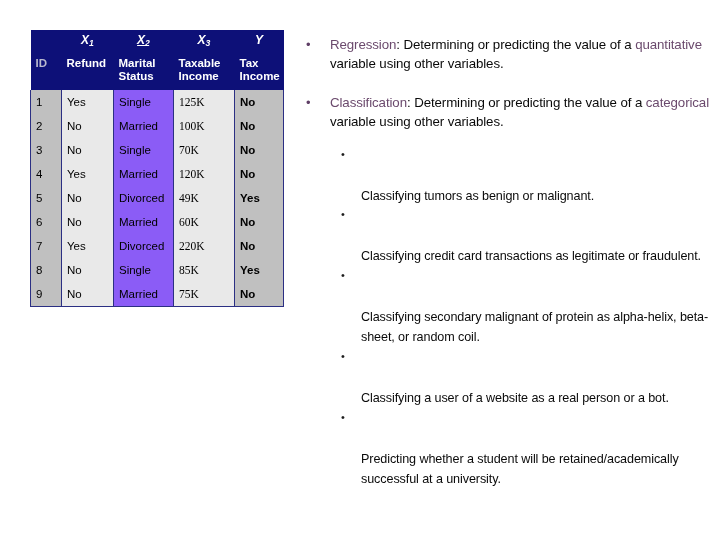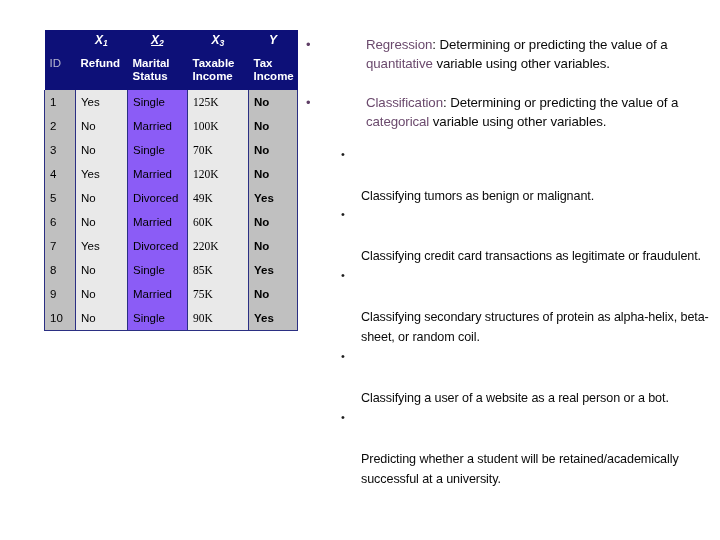--- a/index.html
+++ b/index.html
@@ -20,21 +20,21 @@
   .slide {
     position: relative;
     width: 720px;
     height: 540px;
     background: #ffffff;
   }
 
   
   .table-wrap {
     position: absolute;
-    left: 44px;
+    left: 30px;
     top: 30px;
     width: 285px;
   }
 
   table.data-table {
     border-collapse: collapse;
     width: 253px;
     table-layout: fixed;
     font-size: 11.5px;
   }
@@ -59,21 +59,21 @@
     font-size: 11.5px;
     text-align: left;
     padding: 6px 4px 7px 5px;
     border: none;
     vertical-align: top;
     line-height: 1.12;
   }
 
   table.data-table thead tr.name-row th.id-head {
     color: #b9b9cf;
-    font-weight: normal;
+    font-weight: bold;
   }
 
   .sub { font-size: 0.72em; vertical-align: -0.28em; font-style: italic; }
 
   
   table.data-table tbody td {
     border-left: 1.5px solid #2b2f83;
     border-right: 1.5px solid #2b2f83;
     padding: 2.5px 5px 2.5px 5px;
     color: #000000;
@@ -119,21 +119,21 @@
     text-align: left;
     padding-left: 3px;
   }
   .bullet-l1 .body {
     flex: 1 1 auto;
     font-size: 13.3px;
     line-height: 1.42;
     color: #0a0a0a;
     letter-spacing: -0.1px;
   }
-  .accent { color: #6b4a6d; margin-left: 36px; }
+  .accent { color: #6b4a6d; }
 
   
   .sub-list {
     margin-top: 14px;
     margin-left: 36px;
   }
   .bullet-l2 {
     display: flex;
     align-items: flex-start;
     margin-bottom: 0px;
@@ -257,27 +257,20 @@
           <td class="c-income">85K</td>
           <td class="c-fraud">Yes</td>
         </tr>
         <tr>
           <td class="c-id">9</td>
           <td class="c-refund">No</td>
           <td class="c-marital">Married</td>
           <td class="c-income">75K</td>
           <td class="c-fraud">No</td>
         </tr>
-        <tr>
-          <td class="c-id">10</td>
-          <td class="c-refund">No</td>
-          <td class="c-marital">Single</td>
-          <td class="c-income">90K</td>
-          <td class="c-fraud">Yes</td>
-        </tr>
       </tbody>
     </table>
   </div>
 
   <div class="text-col">
 
     <div class="bullet-l1">
       <span class="mark">•</span>
       <span class="body"><span class="accent">Regression</span><span>:  Determining or predicting the value of a </span><span class="accent">quantitative</span><span> variable using other variables.</span></span>
     </div>
@@ -291,21 +284,21 @@
       <div class="bullet-l2">
         <span class="mark">•</span>
         <span class="body">Classifying tumors as benign or malignant.</span>
       </div>
       <div class="bullet-l2">
         <span class="mark">•</span>
         <span class="body">Classifying credit card transactions as legitimate or fraudulent.</span>
       </div>
       <div class="bullet-l2">
         <span class="mark">•</span>
-        <span class="body">Classifying secondary structures of protein as alpha-helix, beta-sheet, or random coil.</span>
+        <span class="body">Classifying secondary malignant of protein as alpha-helix, beta-sheet, or random coil.</span>
       </div>
       <div class="bullet-l2">
         <span class="mark">•</span>
         <span class="body">Classifying a user of a website as a real person or a bot.</span>
       </div>
       <div class="bullet-l2">
         <span class="mark">•</span>
         <span class="body">Predicting whether a student will be retained/academically successful at a university.</span>
       </div>
     </div>

